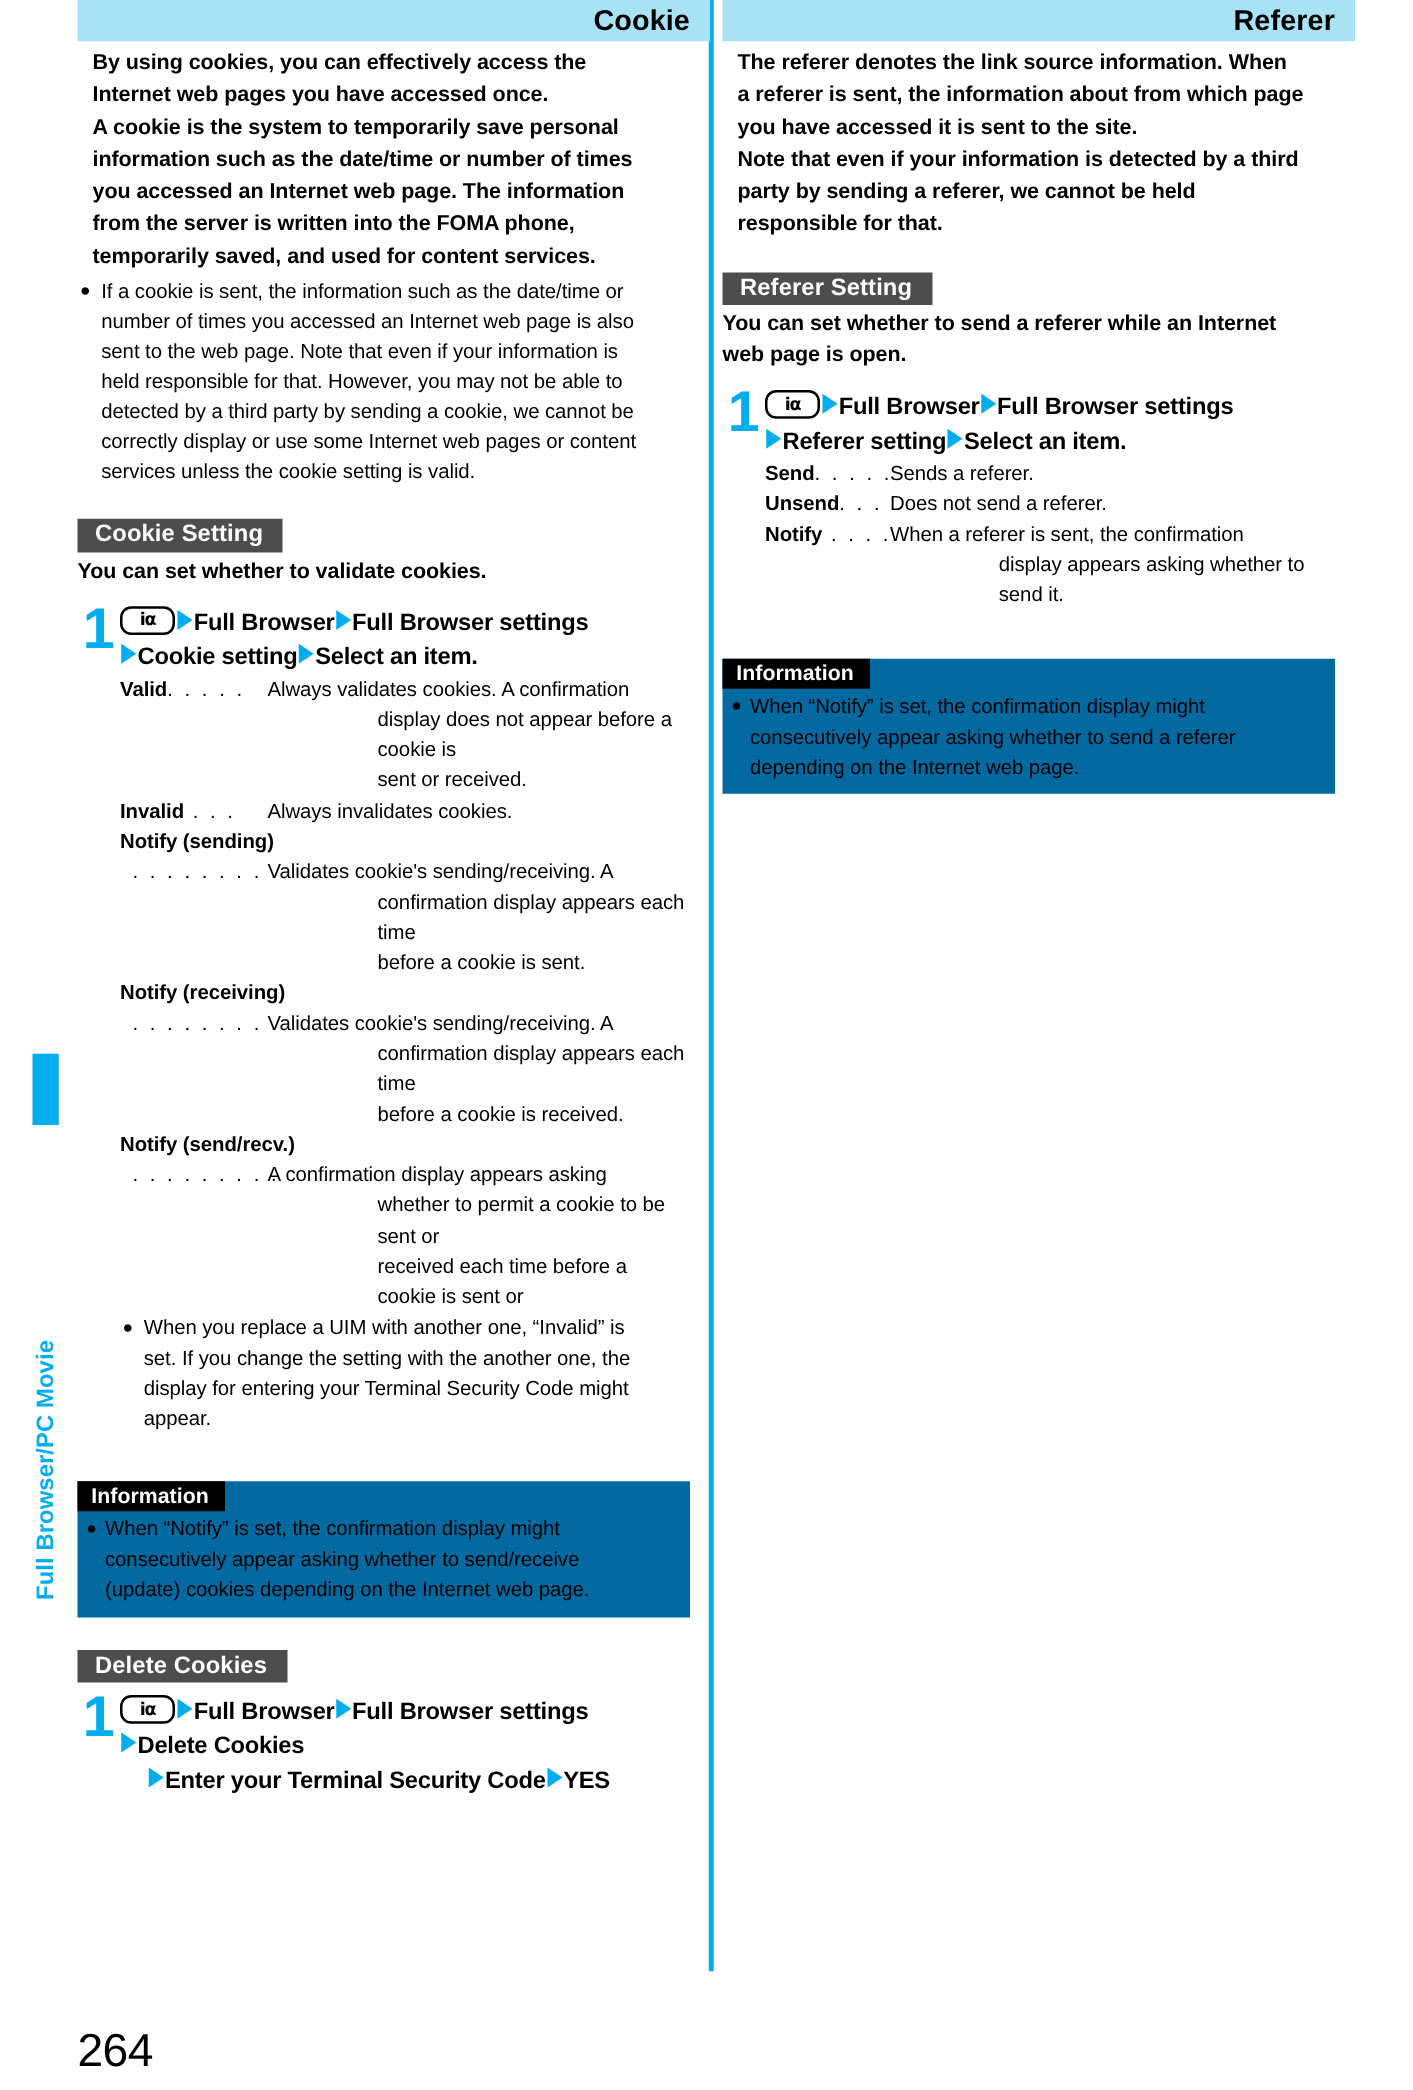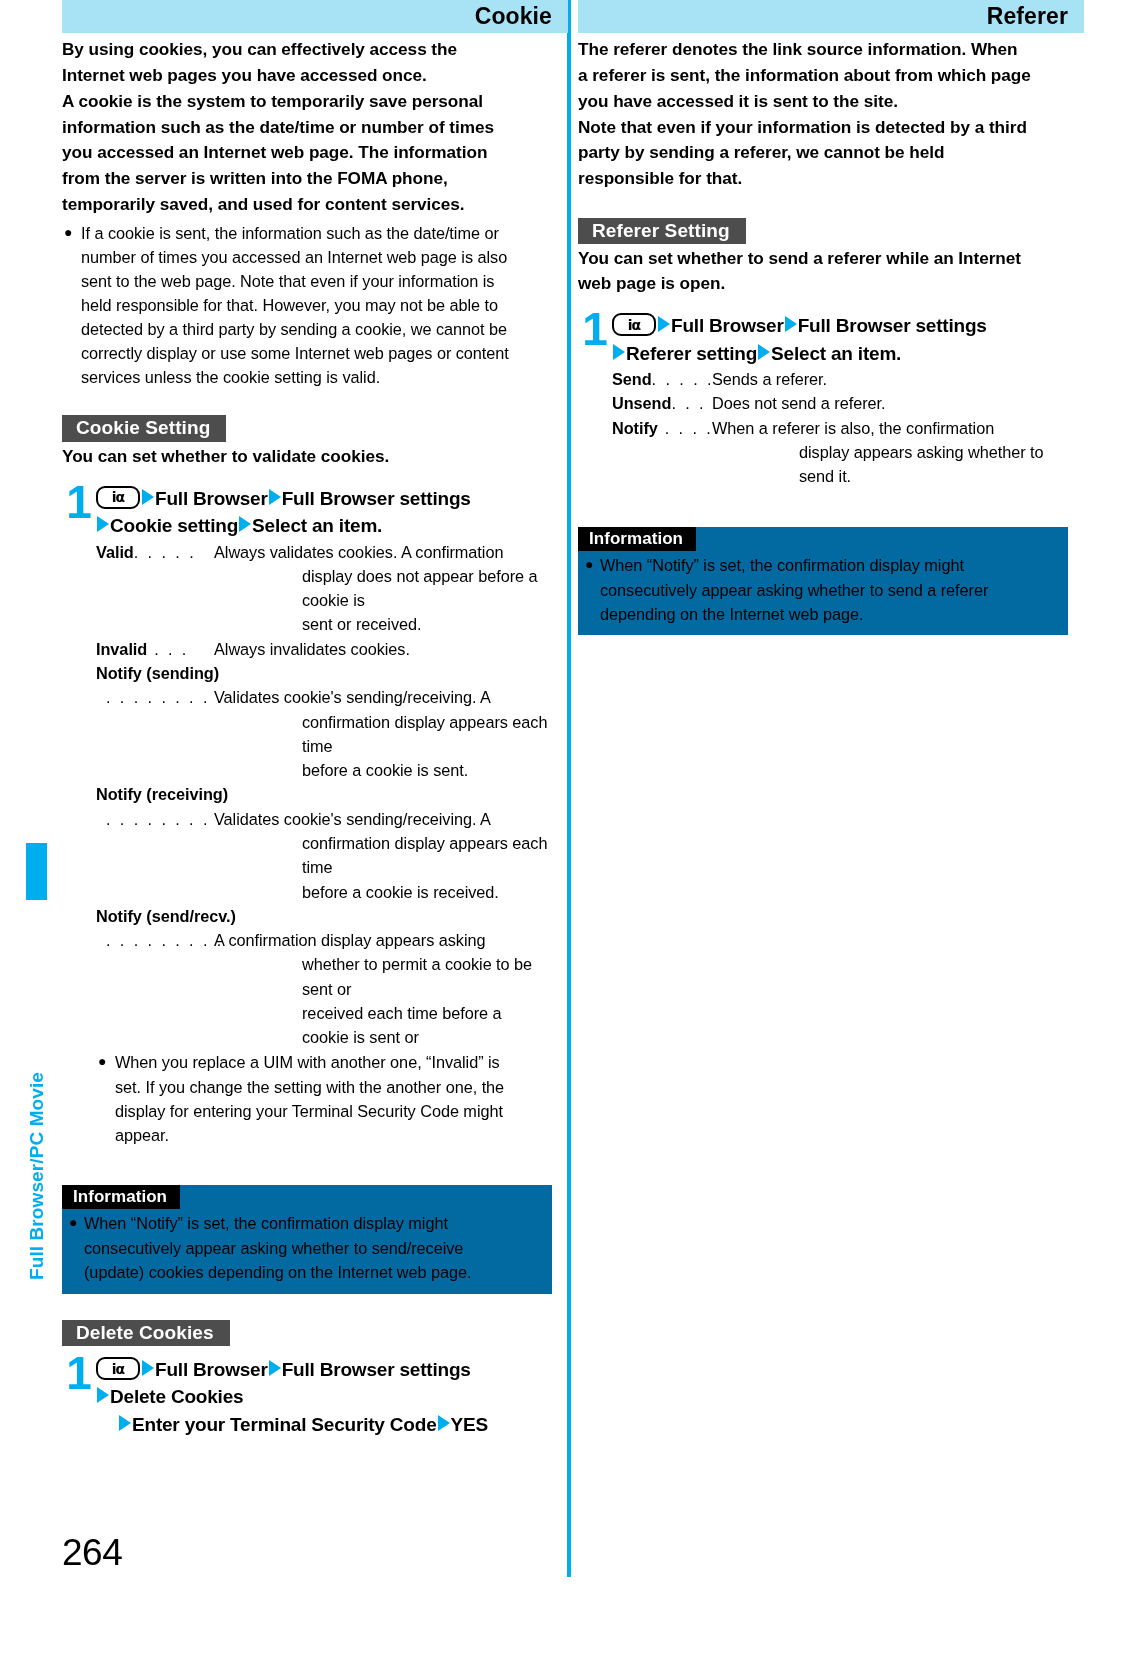--- a/index.html
+++ b/index.html
@@ -38,21 +38,21 @@
     writing-mode: vertical-rl;
     transform: rotate(180deg);
     white-space: nowrap;
     text-align: left;
   }
 
   
   #page-number {
     position: absolute;
     left: 62px;
-    top: 1534px;
+    top: 1622px;
     font-size: 37px;
     font-weight: normal;
     letter-spacing: -0.5px;
     line-height: 1;
   }
 
   
   #column-divider {
     position: absolute;
     left: 567px;
@@ -85,21 +85,21 @@
   #col-left  .section-head { width: 478px; }
 
   
   .body-bold {
     font-size: 17.2px;
     font-weight: bold;
     line-height: 1.5;
     margin-top: 4px;
     letter-spacing: -0.05px;
   }
-  .body-bold .ln { display: block; }
+  .body-bold .ln { display: block; margin-left: 12px; }
 
   
   .bullet-para {
     position: relative;
     font-size: 16.3px;
     line-height: 1.48;
     padding-left: 19px;
     margin-top: 3px;
     letter-spacing: -0.05px;
   }
@@ -449,21 +449,21 @@
     <div class="def-row">
       <span class="term"><span>Unsend</span><span class="leader">. . .</span></span>
       <span class="def hang">
         <span class="ln">Does not send a referer.</span>
       </span>
     </div>
 
     <div class="def-row">
       <span class="term"><span>Notify</span><span class="leader"> . . . .</span></span>
       <span class="def hang">
-        <span class="ln">When a referer is also, the confirmation</span>
+        <span class="ln">When a referer is sent, the confirmation</span>
         <span class="ln">display appears asking whether to send it.</span>
       </span>
     </div>
 
   </div>
 
   <div class="info-box">
     <span class="info-label">Information</span>
     <div class="info-body">
       <span class="dot">●</span>

